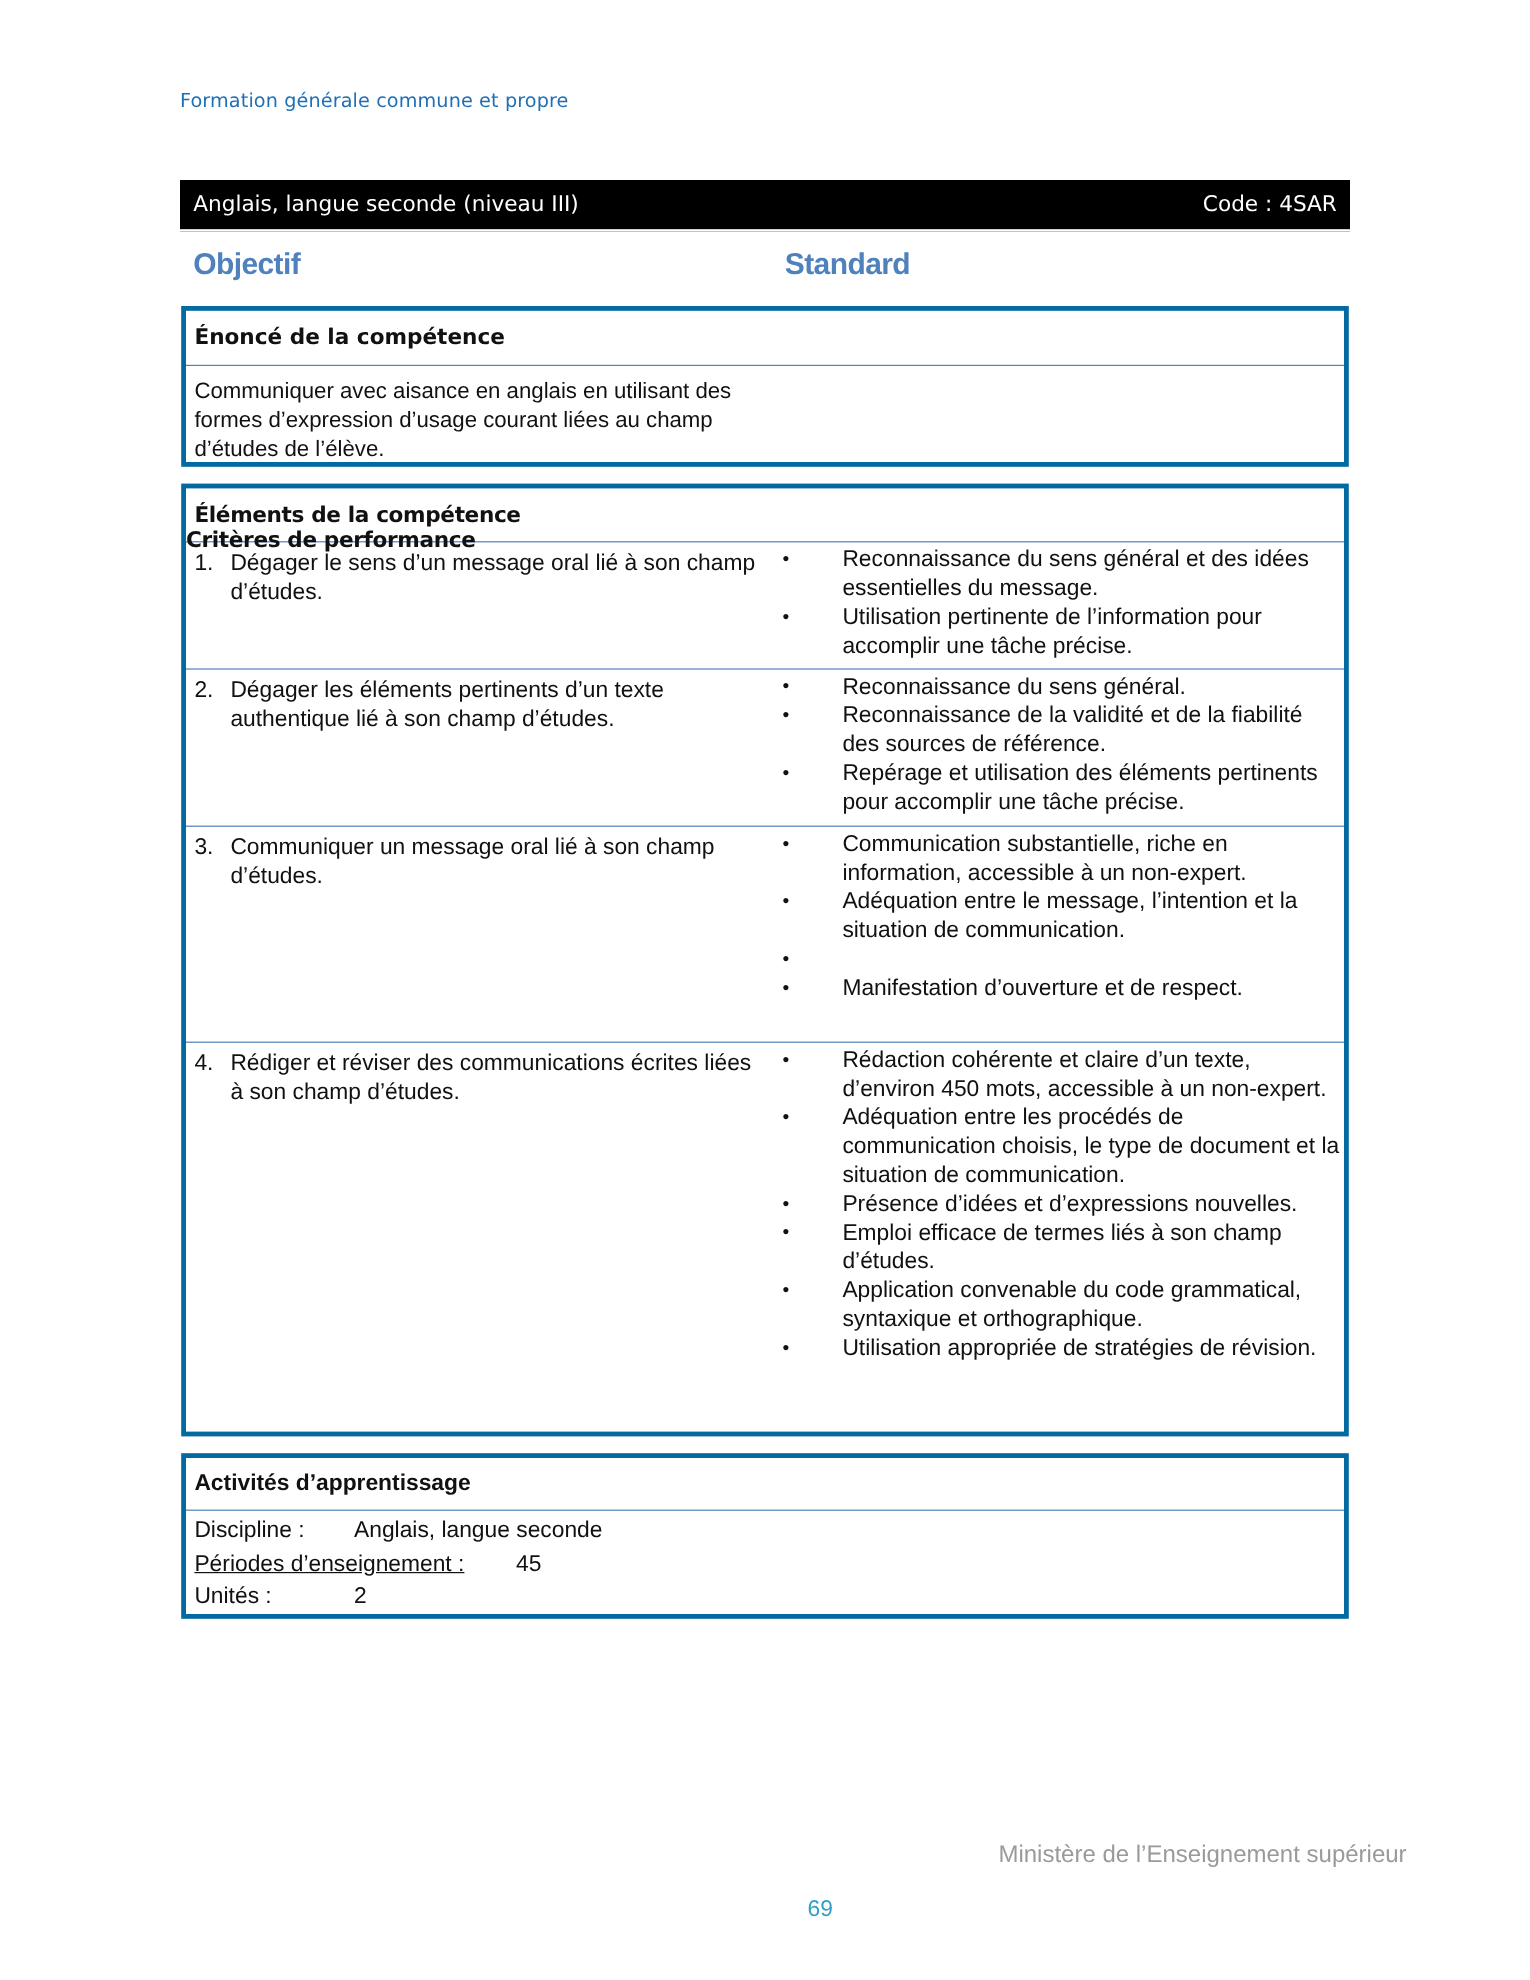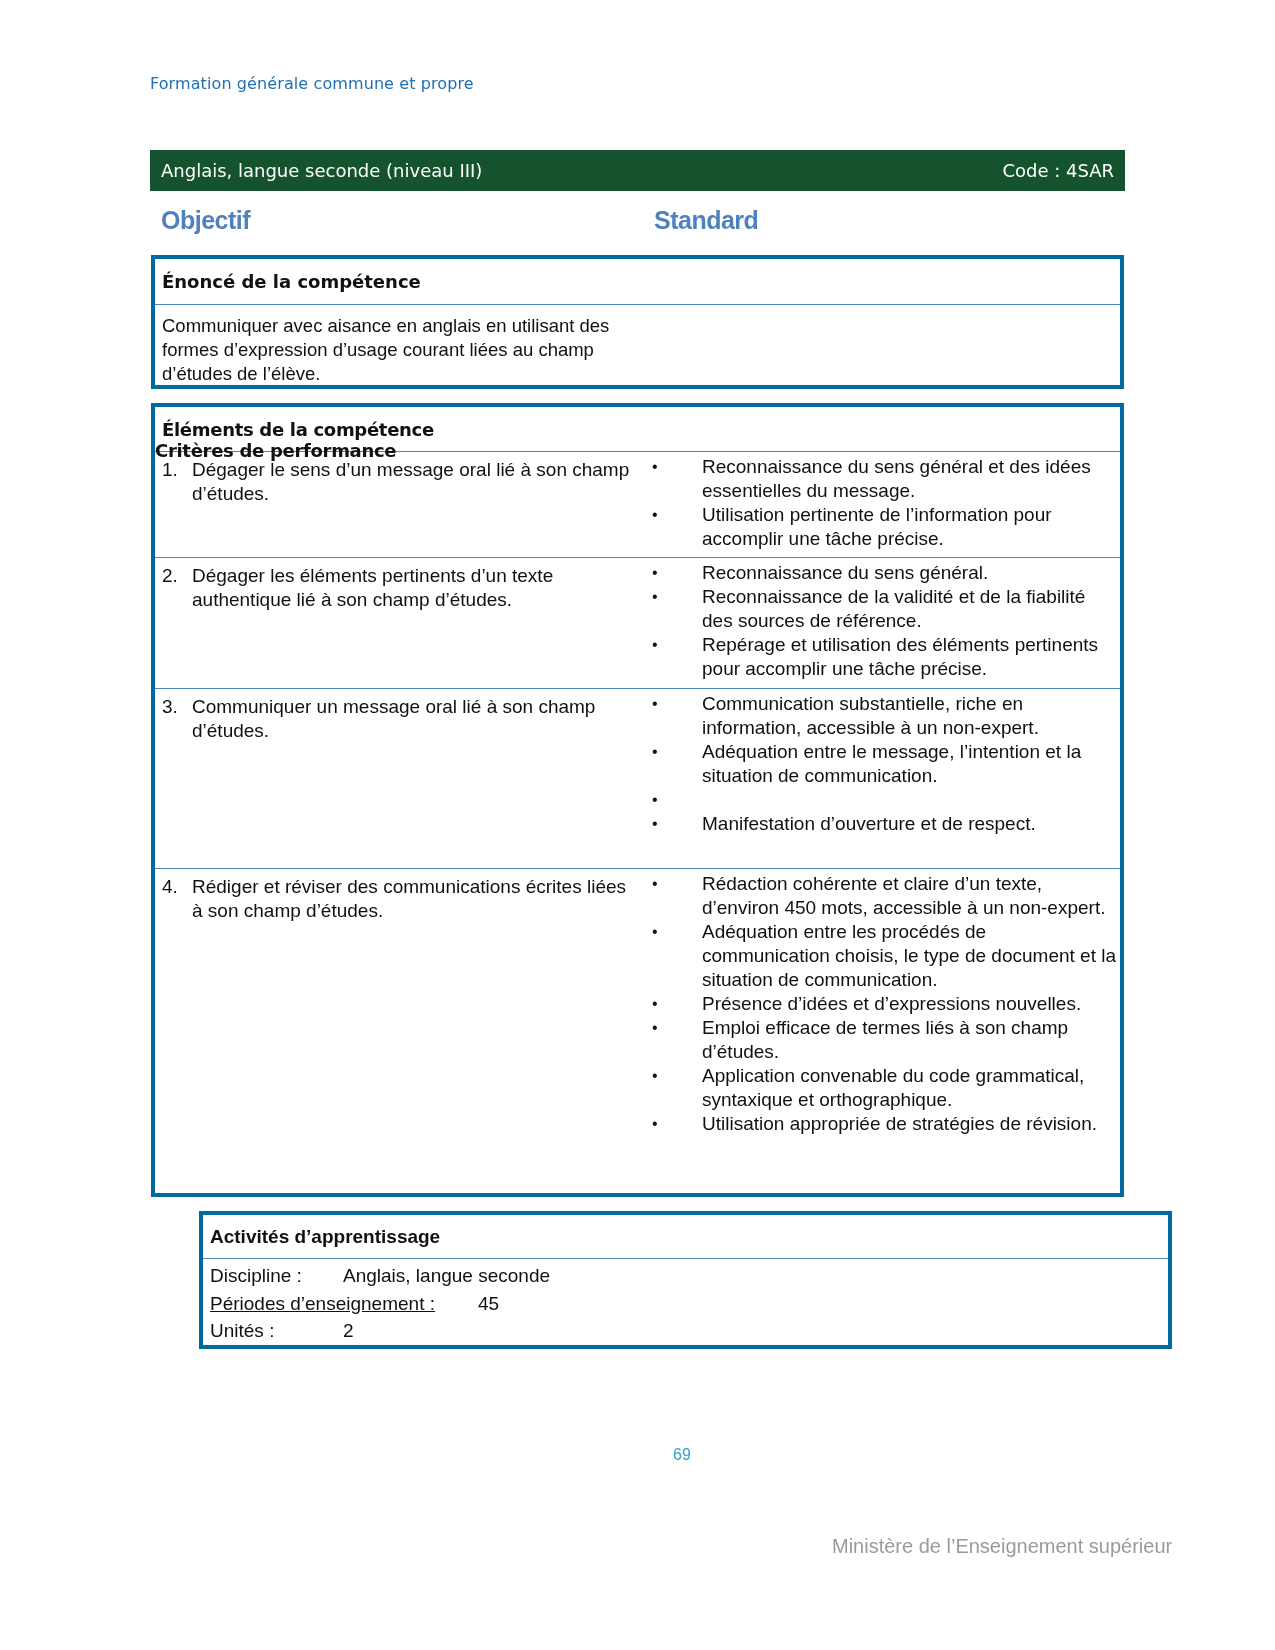--- a/index.html
+++ b/index.html
@@ -1,19 +1,19 @@
 <!DOCTYPE html>
 <html><head>
 <meta charset="utf-8">
 <style>
   html, body { margin:0; padding:0; background:#ffffff; }
   body { width:1275px; height:1650px; position:relative; overflow:hidden;
          font-family:"DejaVu Sans", sans-serif; color:#111; }
   .running-head { position:absolute; left:150px; top:74px; font-size:16px; color:#1f6fb5; letter-spacing:0.1px; }
-  .title-bar { position:absolute; left:150px; top:150px; width:975px; height:43px; background:#14532d;
+  .title-bar { position:absolute; left:150px; top:150px; width:975px; height:43px; background:#000000;
                color:#ffffff; font-size:18px; display:flex; align-items:center; justify-content:space-between;
                box-sizing:border-box; padding:0 11px; border-bottom:2px solid #ffffff; }
   .section-labels { position:absolute; left:150px; top:206px; width:975px; height:36px; }
   .section-labels span { position:absolute; top:0; font-family:"Liberation Sans", sans-serif; font-weight:bold;
                          font-size:25px; color:#4f81bd; letter-spacing:-0.5px; }
   .box { position:absolute; left:151px; width:973px; border:4px solid #0369a1; box-sizing:border-box; background:#fff; }
   .box .head { font-weight:bold; font-size:18px; box-sizing:border-box; border-bottom:1px solid #4f81bd; }
   .box1 { top:255px; height:134px; }
   .box1 .head { height:46px; padding:12px 0 0 7px; }
   .box1 .body { padding:9px 0 0 7px; font-size:18.5px; line-height:24px; width:470px; font-family:"Liberation Sans", sans-serif; }
@@ -24,26 +24,26 @@
   .row { display:flex; border-bottom:1px solid #4f81bd; box-sizing:border-box; }
   .row:last-child { border-bottom:none; }
   .row .left { width:492px; box-sizing:border-box; padding:6px 0 0 7px; display:flex; font-size:19px; line-height:24px; font-family:"Liberation Sans", sans-serif; }
   .row .left .num { width:30px; flex:none; }
   .row .left .txt { width:440px; }
   .row .right { flex:1; padding:3px 4px 4px 0; box-sizing:border-box; }
   .crit { display:flex; font-size:19px; line-height:24px; font-family:"Liberation Sans", sans-serif; }
   .crit .bul { width:55px; flex:none; text-align:left; padding-left:5px; box-sizing:border-box; font-size:16px; }
   .crit .txt { flex:1; }
   .r1 { height:106px; } .r2 { height:131px; } .r3 { height:180px; } .r4 { height:329px; }
-  .box3 { top:1211px; height:138px;margin-left:48px; }
+  .box3 { top:1211px; height:138px; }
   .box3 .head { height:44px; padding:11px 0 0 7px; font-family:"Liberation Sans", sans-serif; font-size:19px; }
   .box3 .body { padding:3px 0 0 7px; font-size:19px; line-height:27.5px; font-family:"Liberation Sans", sans-serif; }
   .kv { display:flex; }
   .kv .k1 { width:133px; } .kv .k2 { width:268px; } .kv .k3 { width:133px; }
-  .footer-page { position:absolute; left:673px; top:1446px; font-size:16px; color:#31a0c4; font-family:"Liberation Sans", sans-serif; }
+  .footer-page { position:absolute; left:673px; top:1581px; font-size:19px; color:#31a0c4; font-family:"Liberation Sans", sans-serif; }
   .footer-org { position:absolute; left:832px; top:1535px; font-size:20px; color:#9a9a9a; font-family:"Liberation Sans", sans-serif; }
 </style>
 </head>
 <body>
 
 <div class="running-head">Formation générale commune et propre</div>
 
 <div class="title-bar">
   <span>Anglais, langue seconde (niveau III)</span>
   <span>Code : 4SAR</span>

